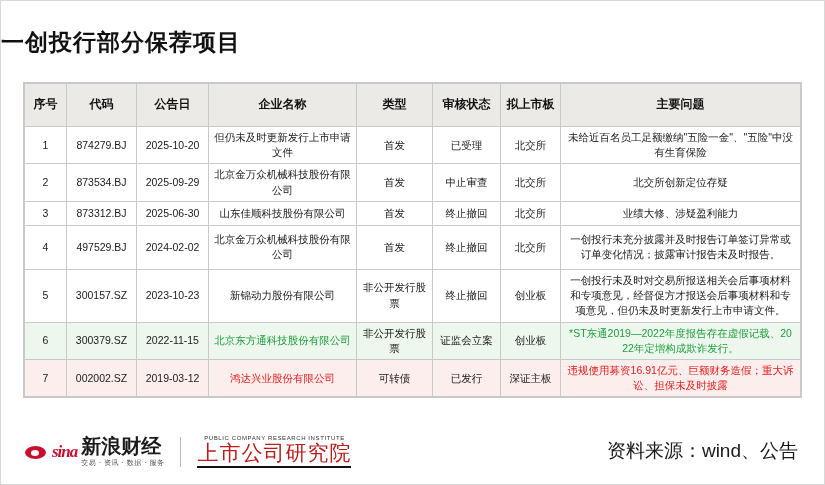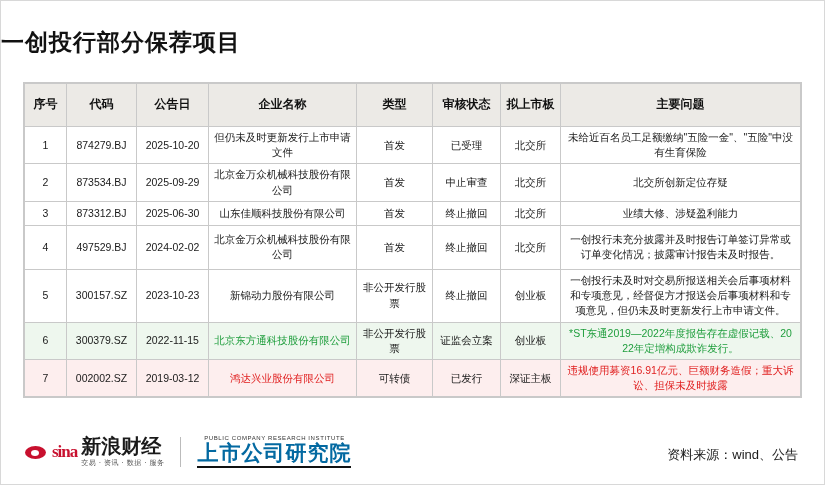--- a/index.html
+++ b/index.html
@@ -104,20 +104,21 @@
     align-items: center;
     gap: 12px;
   }
   .sina-logo {
     display: flex;
     align-items: center;
     gap: 4px;
   }
   .sina-mark {
     font-family: "Liberation Serif", serif;
+    font-style: italic;
     font-weight: bold;
     font-size: 17px;
     color: #c8102e;
     letter-spacing: -1px;
   }
   .sina-eye {
     width: 21px;
     height: 13px;
     border-radius: 50%;
     background: #c8102e;
@@ -160,34 +161,34 @@
   .ssgs-en {
     font-size: 6px;
     color: #333;
     letter-spacing: 0.6px;
     text-align: center;
     margin-bottom: 2px;
   }
   .ssgs-cn {
     font-family: "Liberation Serif", serif;
     font-size: 21px;
-    font-weight: bold;
-    color: #0369a1;
+    font-weight: normal;
+    color: #b91c1c;
     letter-spacing: 1px;
   }
   .ssgs-rule {
     height: 2px;
     background: #111;
     margin-top: 2px;
   }
   .source {
     position: absolute;
     right: 26px;
     bottom: 20px;
-    font-size: 13px;
+    font-size: 19px;
     color: #1a1a1a;
   }
 </style>
 </head>
 <body>
 
 <div class="page">
 
   <div class="title">一创投行部分保荐项目</div>
 

